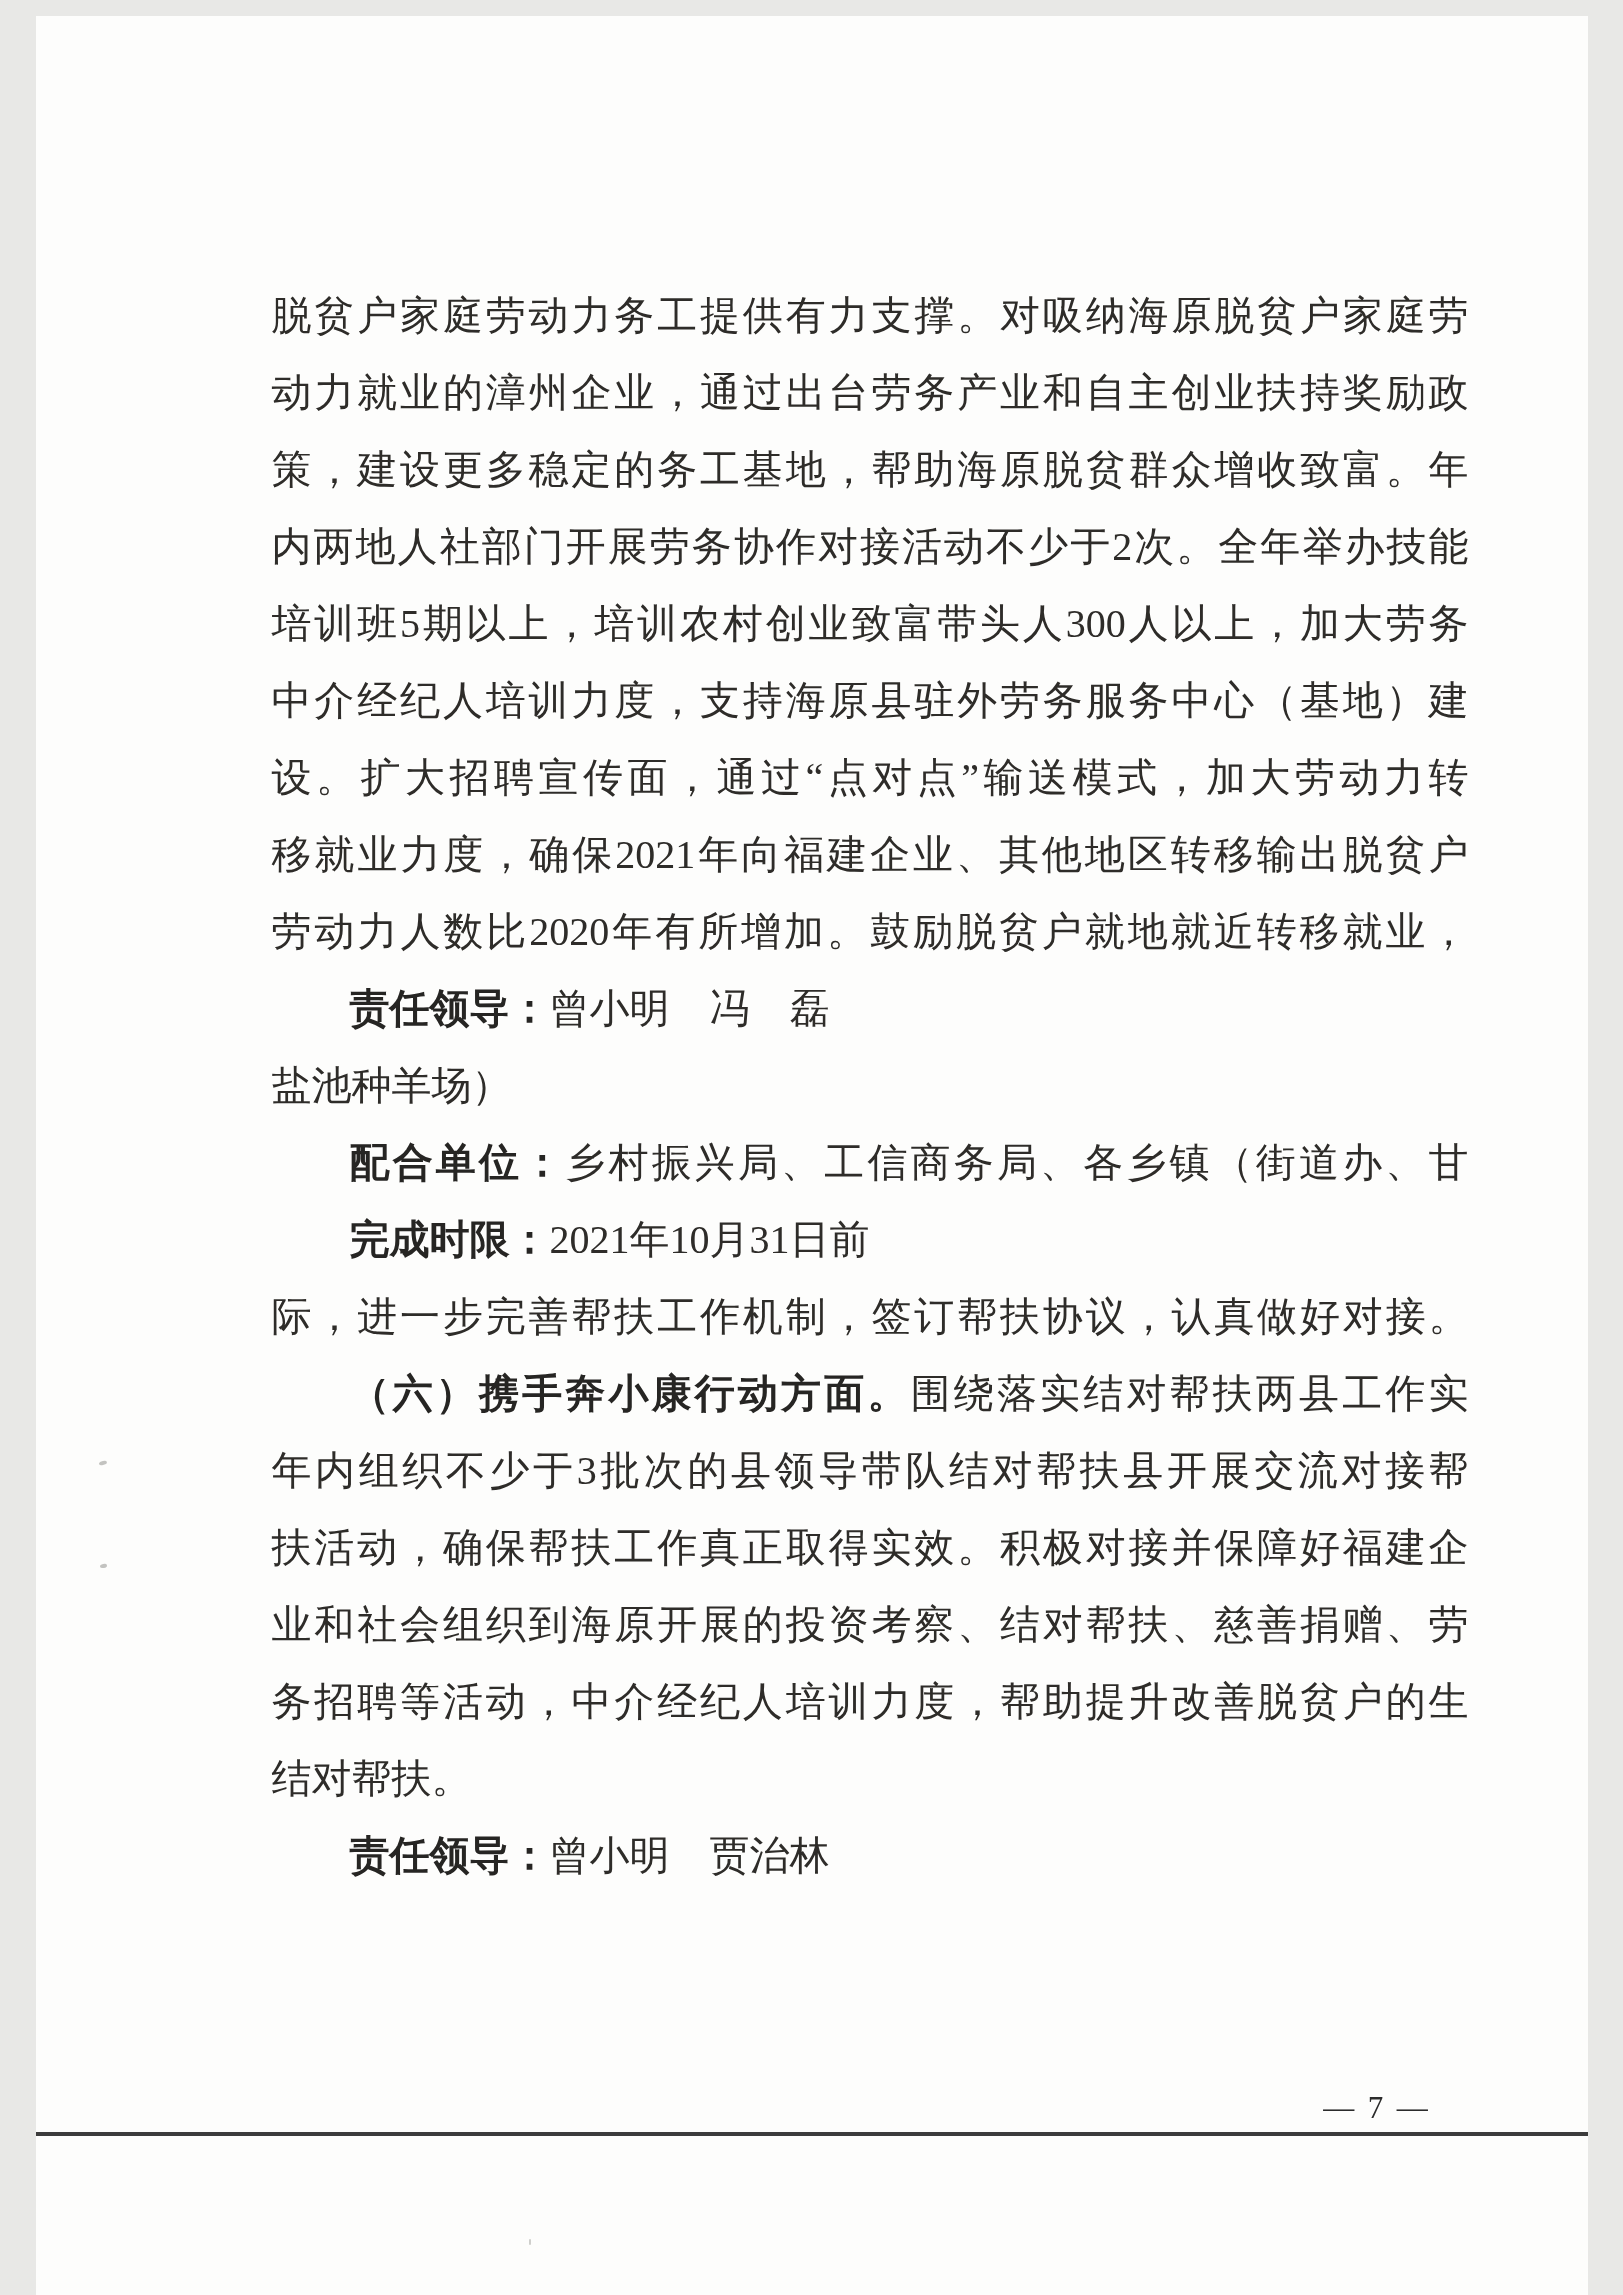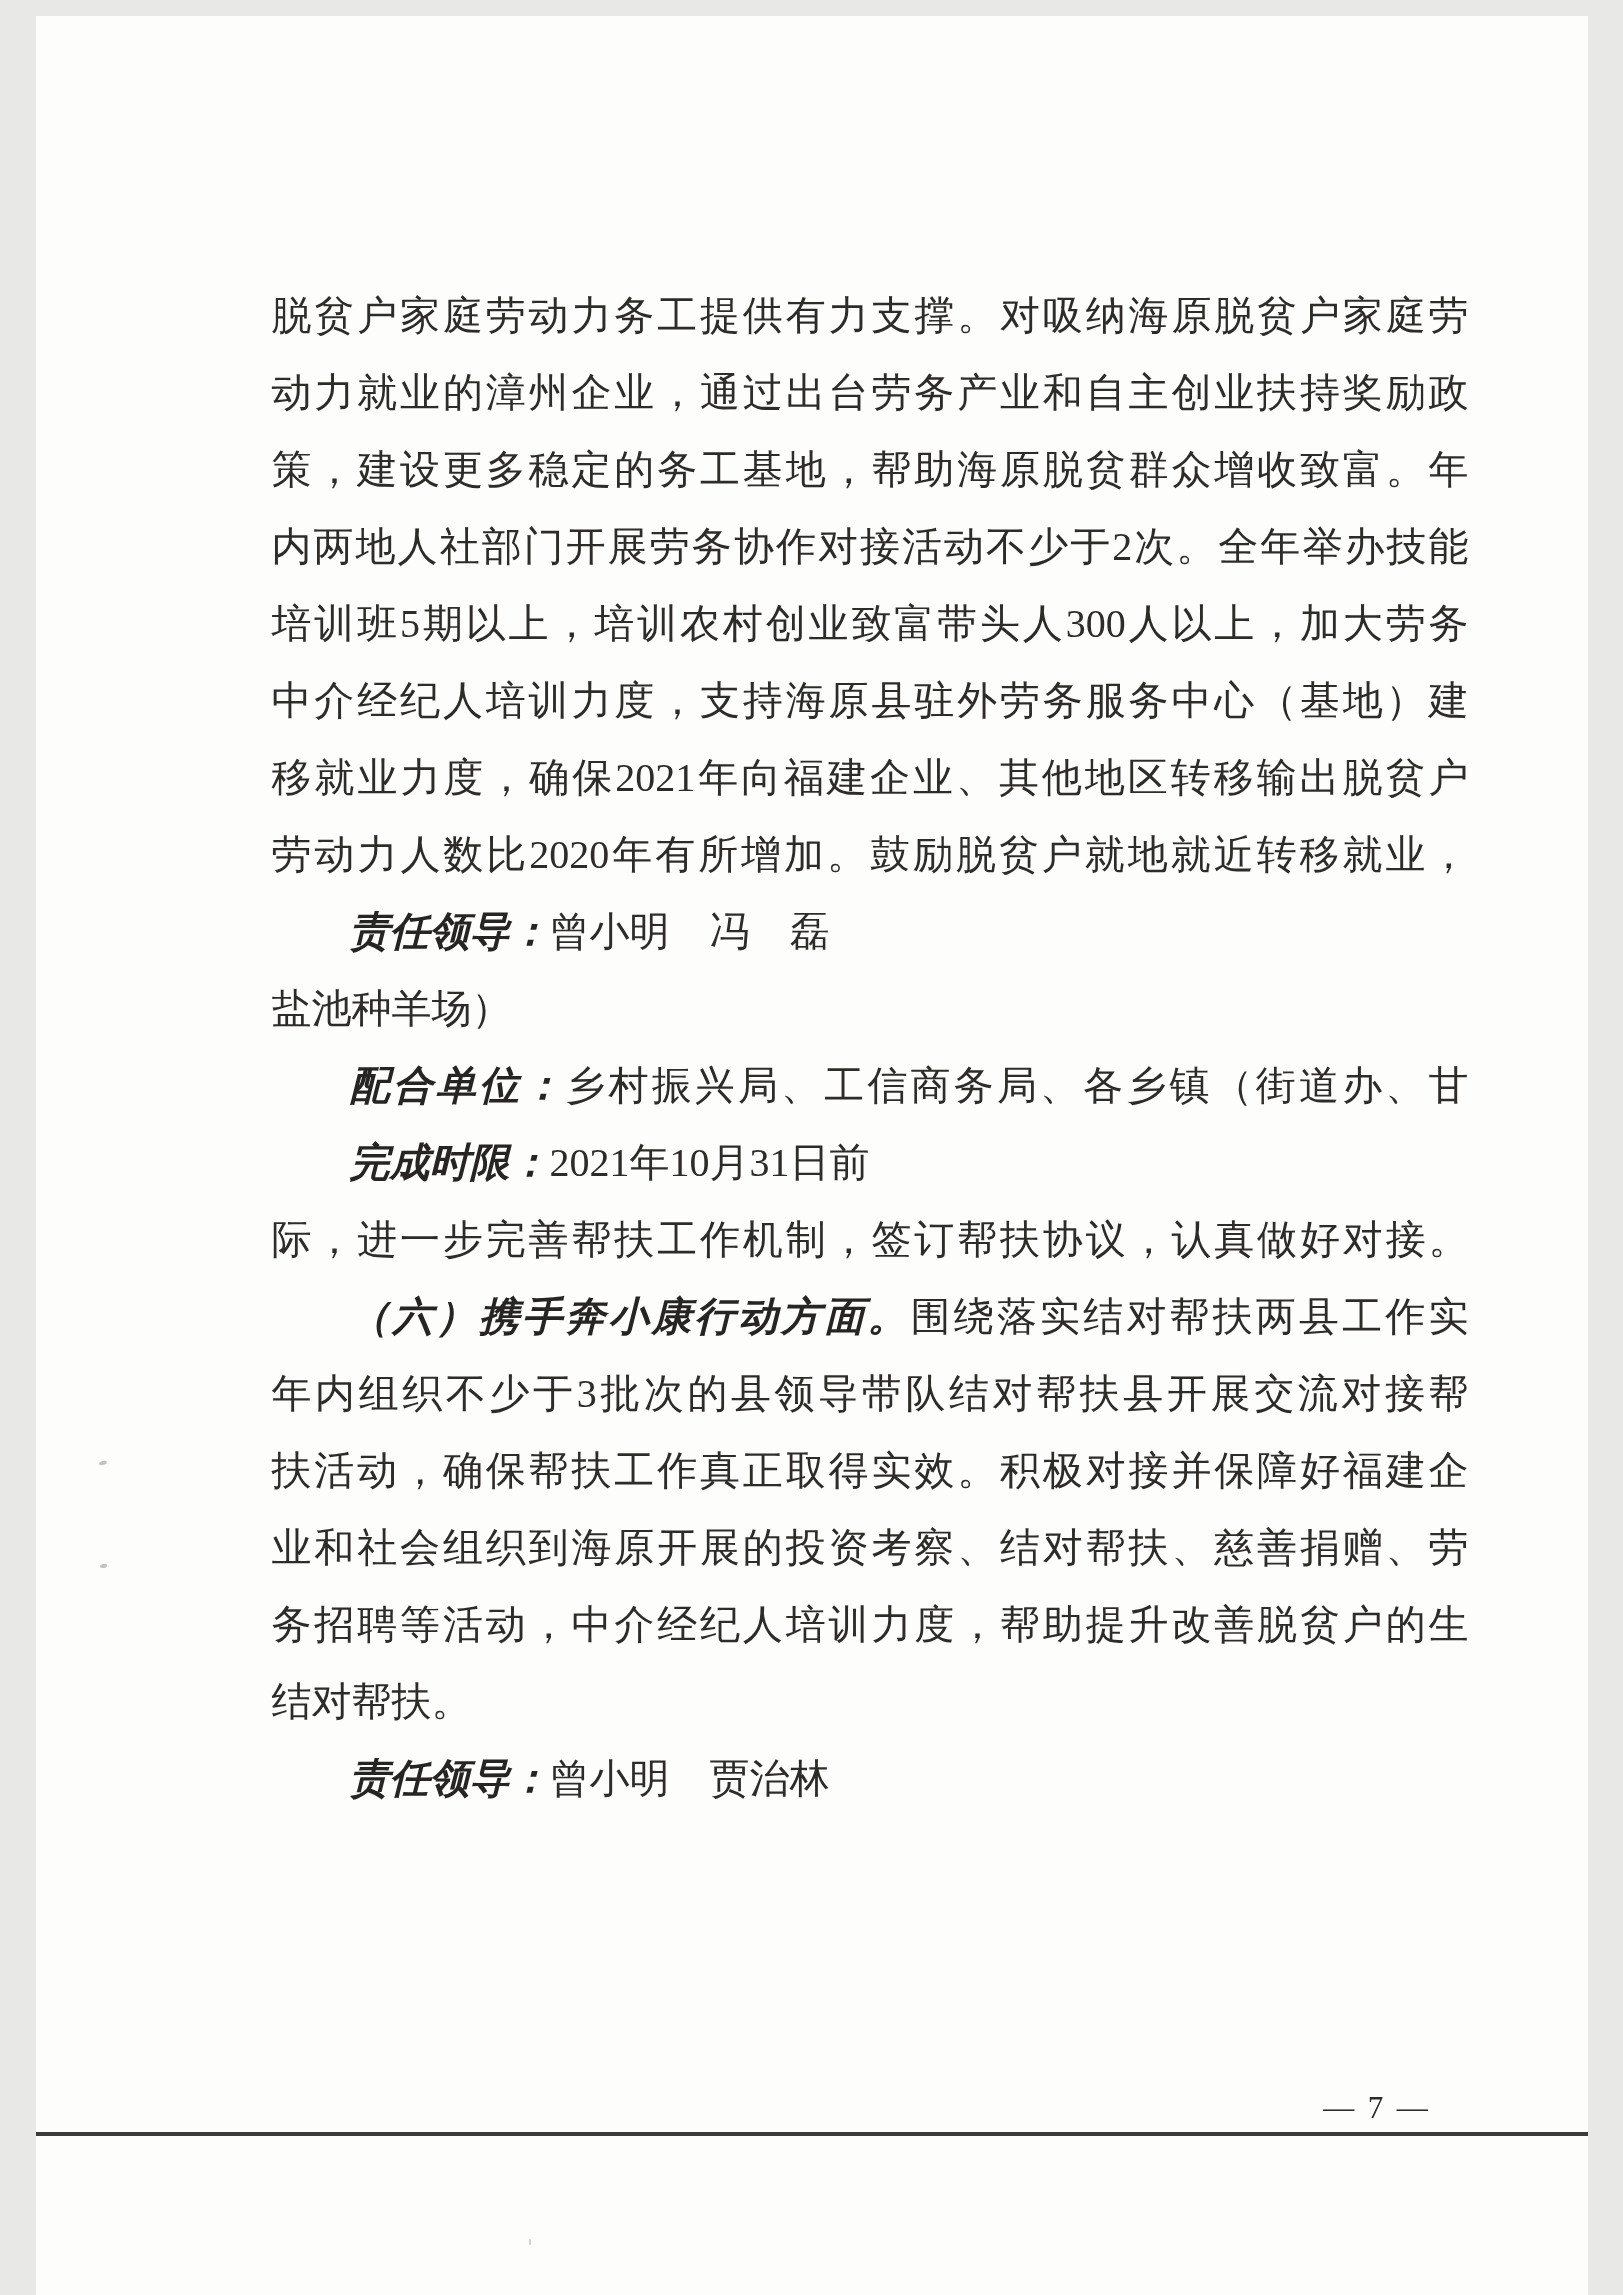--- a/index.html
+++ b/index.html
@@ -34,21 +34,20 @@
     white-space: normal;
     text-align: justify;
     text-align-last: justify;
   }
   .line.indent {
     text-indent: 78px;
   }
   .lbl {
     font-weight: bold;
     color: #262523;
-    font-style: italic;
   }
   .page-number {
     position: absolute;
     left: 1248px;
     top: 2069px;
     width: 187px;
     height: 45px;
     font-size: 31px;
     line-height: 45px;
     text-align: center;
@@ -85,20 +84,21 @@
 
 <div class="page">
 
   <div class="text-block">
     <div class="line j"><span>脱贫户家庭劳动力务工提供有力支撑。对吸纳海原脱贫户家庭劳</span></div>
     <div class="line j"><span>动力就业的漳州企业，通过出台劳务产业和自主创业扶持奖励政</span></div>
     <div class="line j"><span>策，建设更多稳定的务工基地，帮助海原脱贫群众增收致富。年</span></div>
     <div class="line j"><span>内两地人社部门开展劳务协作对接活动不少于2次。全年举办技能</span></div>
     <div class="line j"><span>培训班5期以上，培训农村创业致富带头人300人以上，加大劳务</span></div>
     <div class="line j"><span>中介经纪人培训力度，支持海原县驻外劳务服务中心（基地）建</span></div>
+    <div class="line j"><span>设。扩大招聘宣传面，通过“点对点”输送模式，加大劳动力转</span></div>
     <div class="line j"><span>移就业力度，确保2021年向福建企业、其他地区转移输出脱贫户</span></div>
     <div class="line j"><span>劳动力人数比2020年有所增加。鼓励脱贫户就地就近转移就业，</span></div>
 
     <div class="line indent"><span class="lbl">责任领导：</span><span>曾小明　冯　磊</span></div>
     <div class="line"><span>盐池种羊场）</span></div>
     <div class="line indent j"><span class="lbl">配合单位：</span><span>乡村振兴局、工信商务局、各乡镇（街道办、甘</span></div>
     <div class="line indent"><span class="lbl">完成时限：</span><span>2021年10月31日前</span></div>
 
     <div class="line j"><span>际，进一步完善帮扶工作机制，签订帮扶协议，认真做好对接。</span></div>
     <div class="line indent j"><span class="lbl">（六）携手奔小康行动方面。</span><span>围绕落实结对帮扶两县工作实</span></div>

